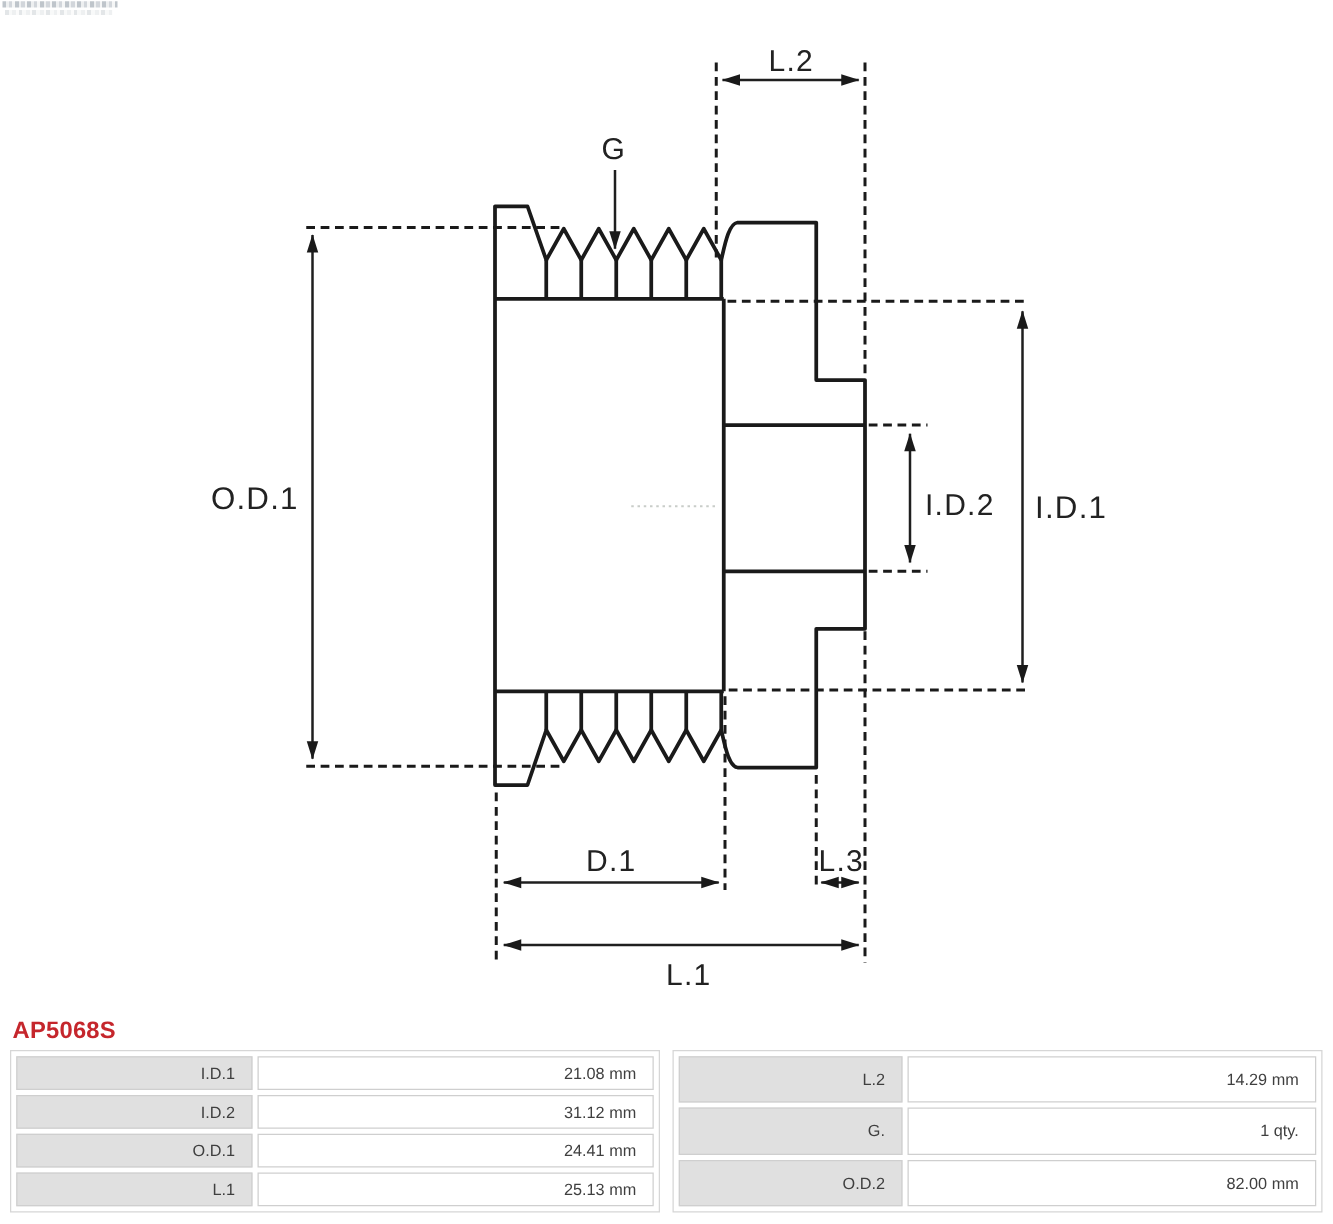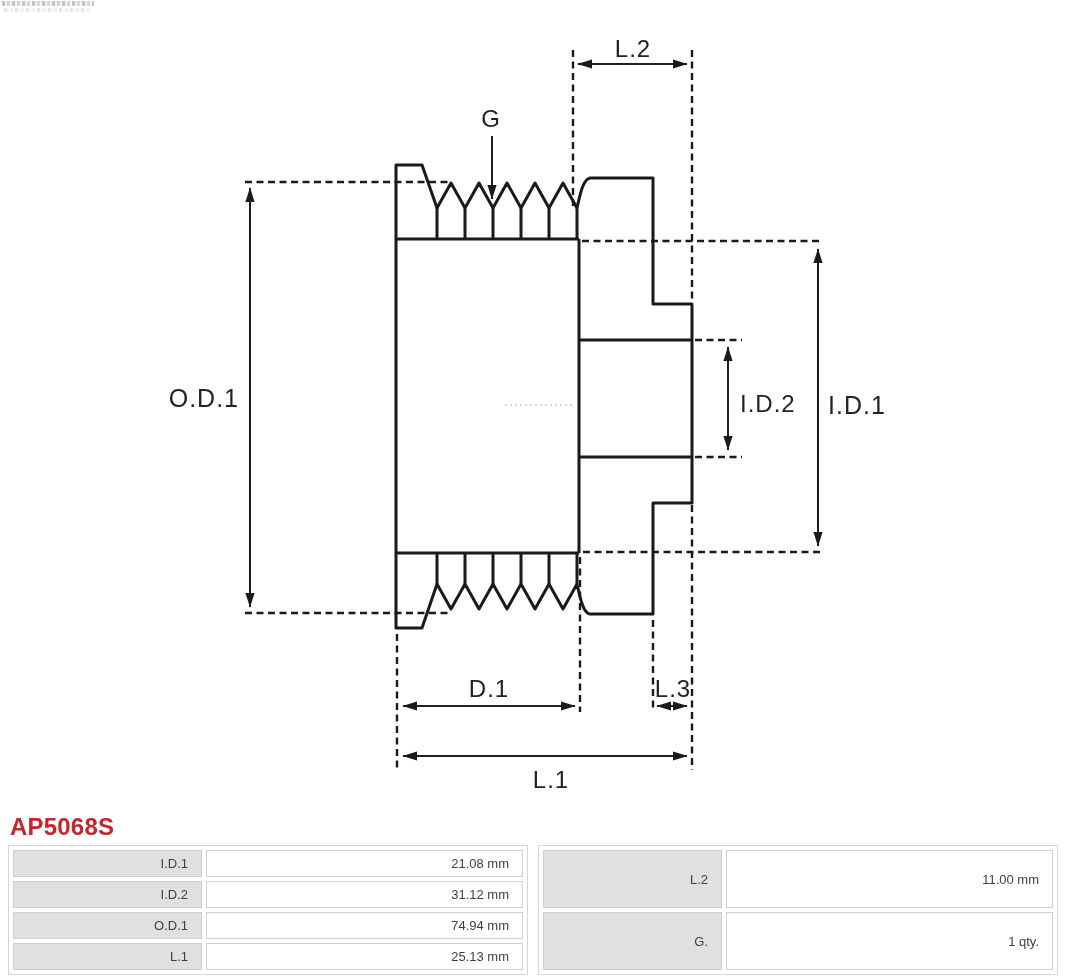--- a/index.html
+++ b/index.html
@@ -13,21 +13,21 @@
   .wm2{position:absolute;top:8px;left:4px;width:86px;height:4px;opacity:.38;filter:blur(.5px);
     background:repeating-linear-gradient(90deg,#b8bec4 0 3px,#eef0f1 3px 6px,#d4d8db 6px 9px,#f5f6f7 9px 11px);}
   svg text{font-family:"Liberation Sans", sans-serif;}
   .ol{fill:none;stroke:#1a1a1a;stroke-width:3;stroke-linejoin:round;stroke-linecap:round;}
   .inner{fill:none;stroke:#1a1a1a;stroke-width:3;stroke-linecap:butt;}
   .dash{fill:none;stroke:#1a1a1a;stroke-width:2.4;stroke-dasharray:7 4.5;}
   .dim{fill:none;stroke:#1f1f1f;stroke-width:2;}
   .cl{fill:none;stroke:#c9cdc9;stroke-width:1.6;stroke-dasharray:2 3;}
   .lbl{fill:#222;font-size:24px;letter-spacing:1px;}
   .lbl-big{fill:#222;font-size:25px;letter-spacing:1px;}
-  .part-number{margin:9px 0 3px 10px;font-size:24px;font-weight:bold;color:#c5262c;letter-spacing:.2px;}
+  .part-number{margin:9px 0 3px 10px;font-size:19px;font-weight:bold;color:#c5262c;letter-spacing:.2px;}
   .tables{display:flex;gap:10px;margin:4px 8px 0 8px;}
   table.spec{border-collapse:separate;border-spacing:4px;border:1px solid #d6d6d6;background:#fff;flex:1;}
   table.spec td{height:25px;border:1px solid #cfcfcf;font-size:13px;color:#3f3f3f;
     text-align:right;padding:0 13px 0 4px;white-space:nowrap;}
   table.spec td.lab{background:#e0e0e0;}
   table.spec.tleft td.lab{width:170px;}
   table.spec.tright td.lab{width:160px;}
 </style>
 </head>
 <body>
@@ -120,36 +120,40 @@
       <tr>
         <td class="lab">I.D.1</td>
         <td class="val">21.08 mm</td>
       </tr>
       <tr>
         <td class="lab">I.D.2</td>
         <td class="val">31.12 mm</td>
       </tr>
       <tr>
         <td class="lab">O.D.1</td>
-        <td class="val">74.94 mm</td>
+        <td class="val">24.41 mm</td>
       </tr>
       <tr>
         <td class="lab">L.1</td>
         <td class="val">25.13 mm</td>
       </tr>
     </tbody>
   </table>
   <table class="spec tright">
     <tbody>
       <tr>
         <td class="lab">L.2</td>
-        <td class="val">11.00 mm</td>
+        <td class="val">14.29 mm</td>
       </tr>
       <tr>
         <td class="lab">G.</td>
         <td class="val">1 qty.</td>
+      </tr>
+      <tr>
+        <td class="lab">O.D.2</td>
+        <td class="val">82.00 mm</td>
       </tr>
     </tbody>
   </table>
 </div>
 
 
 
 
 </body></html>

